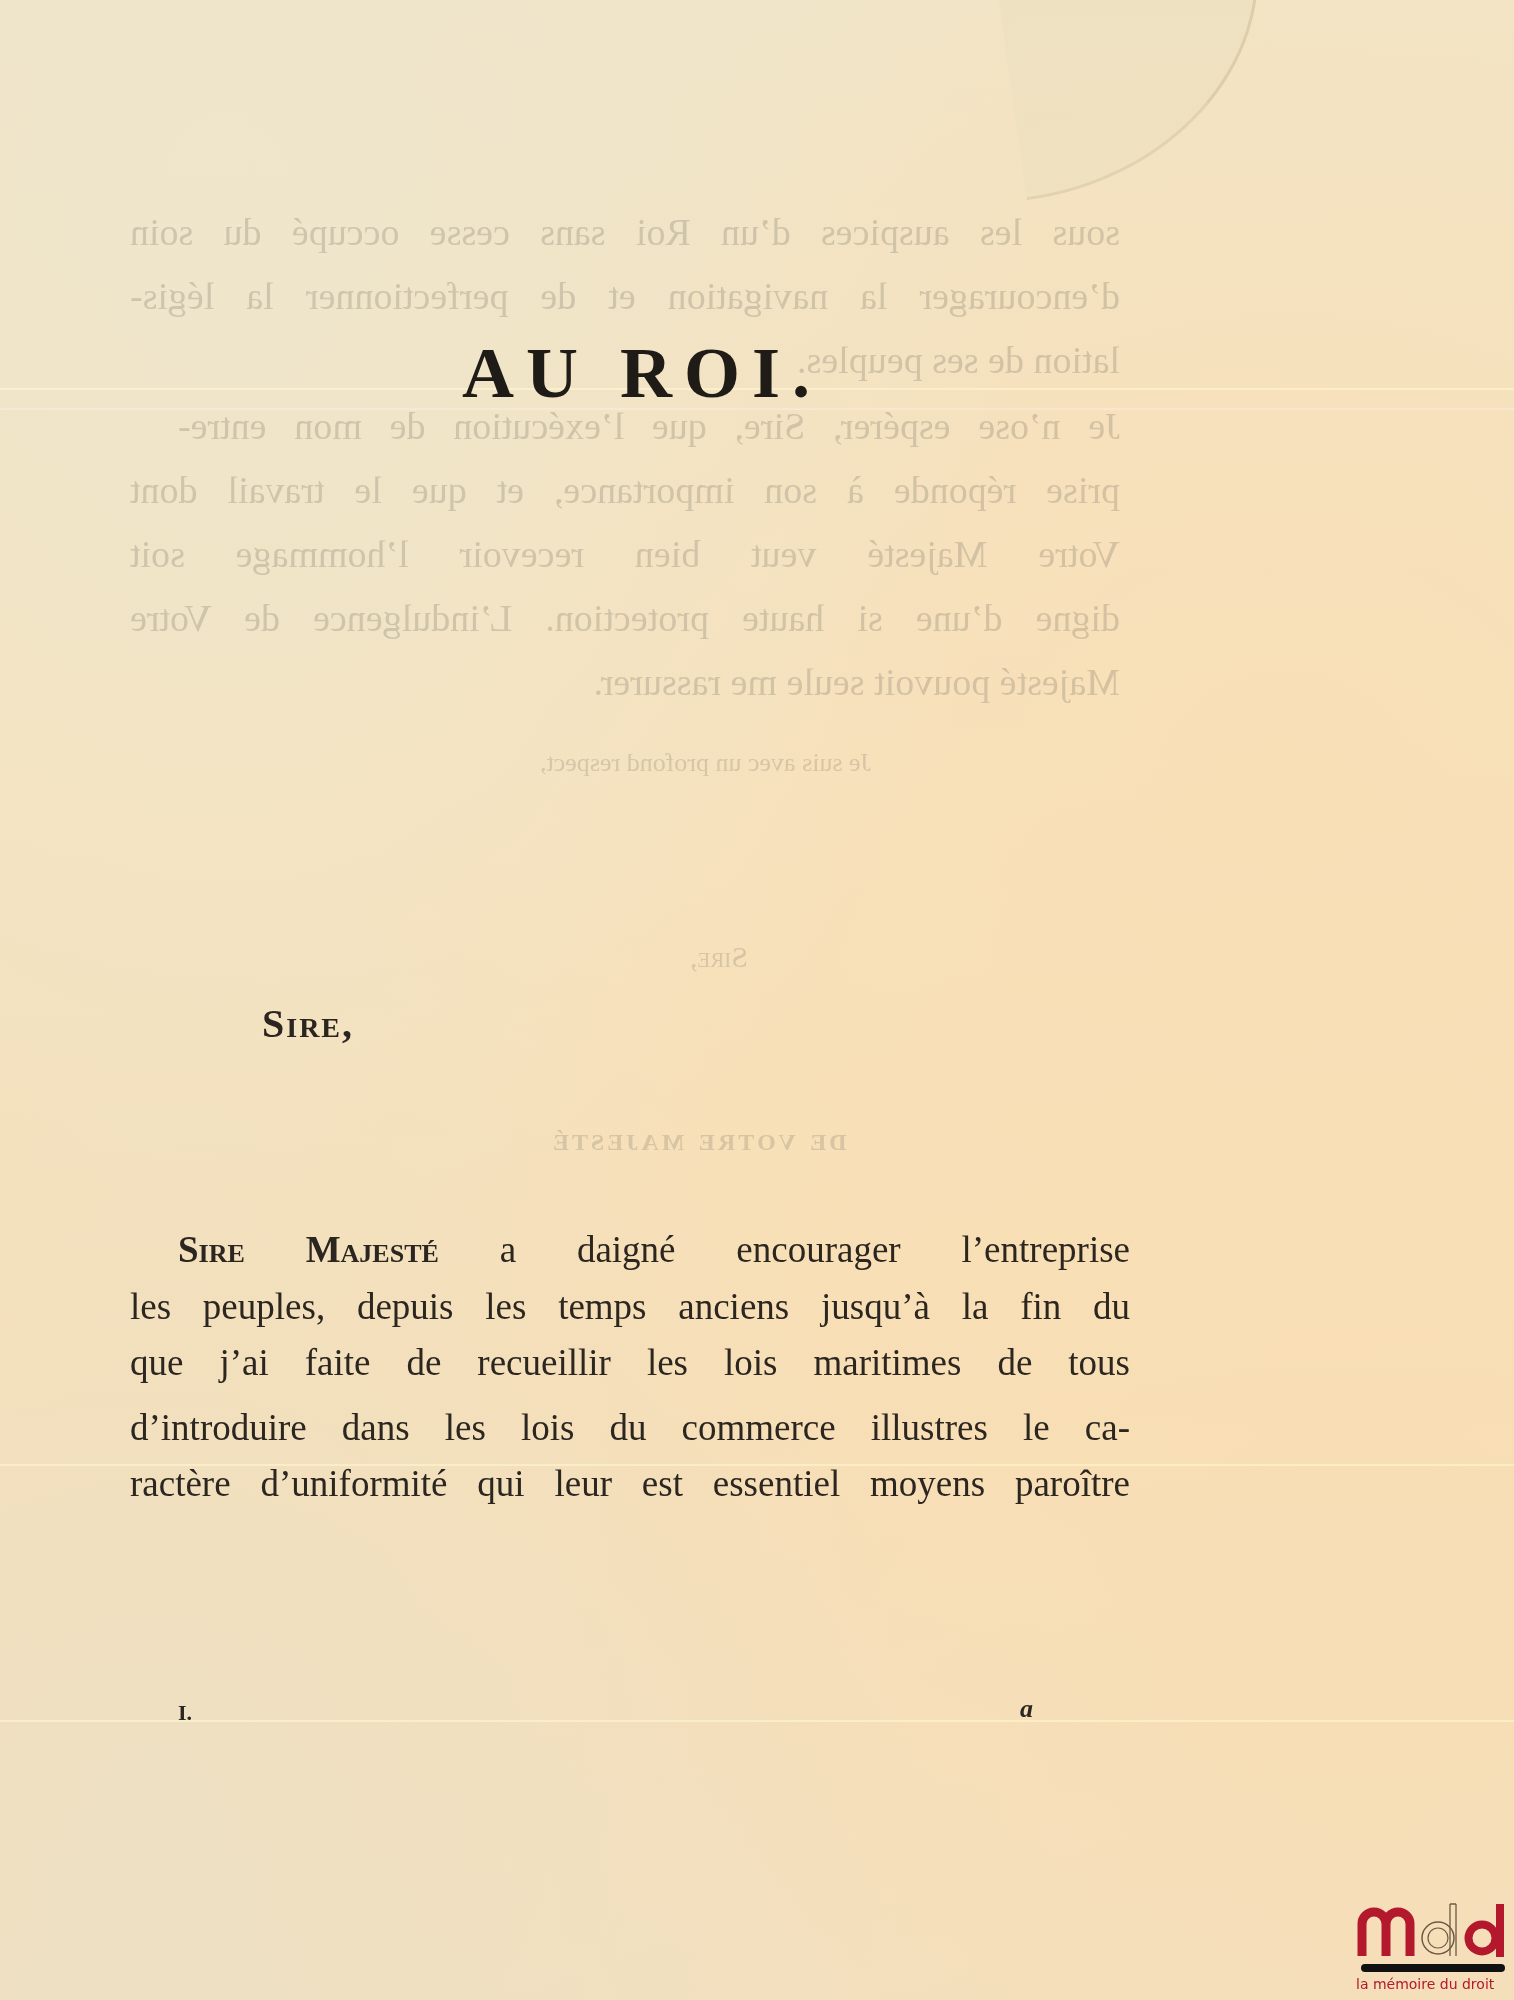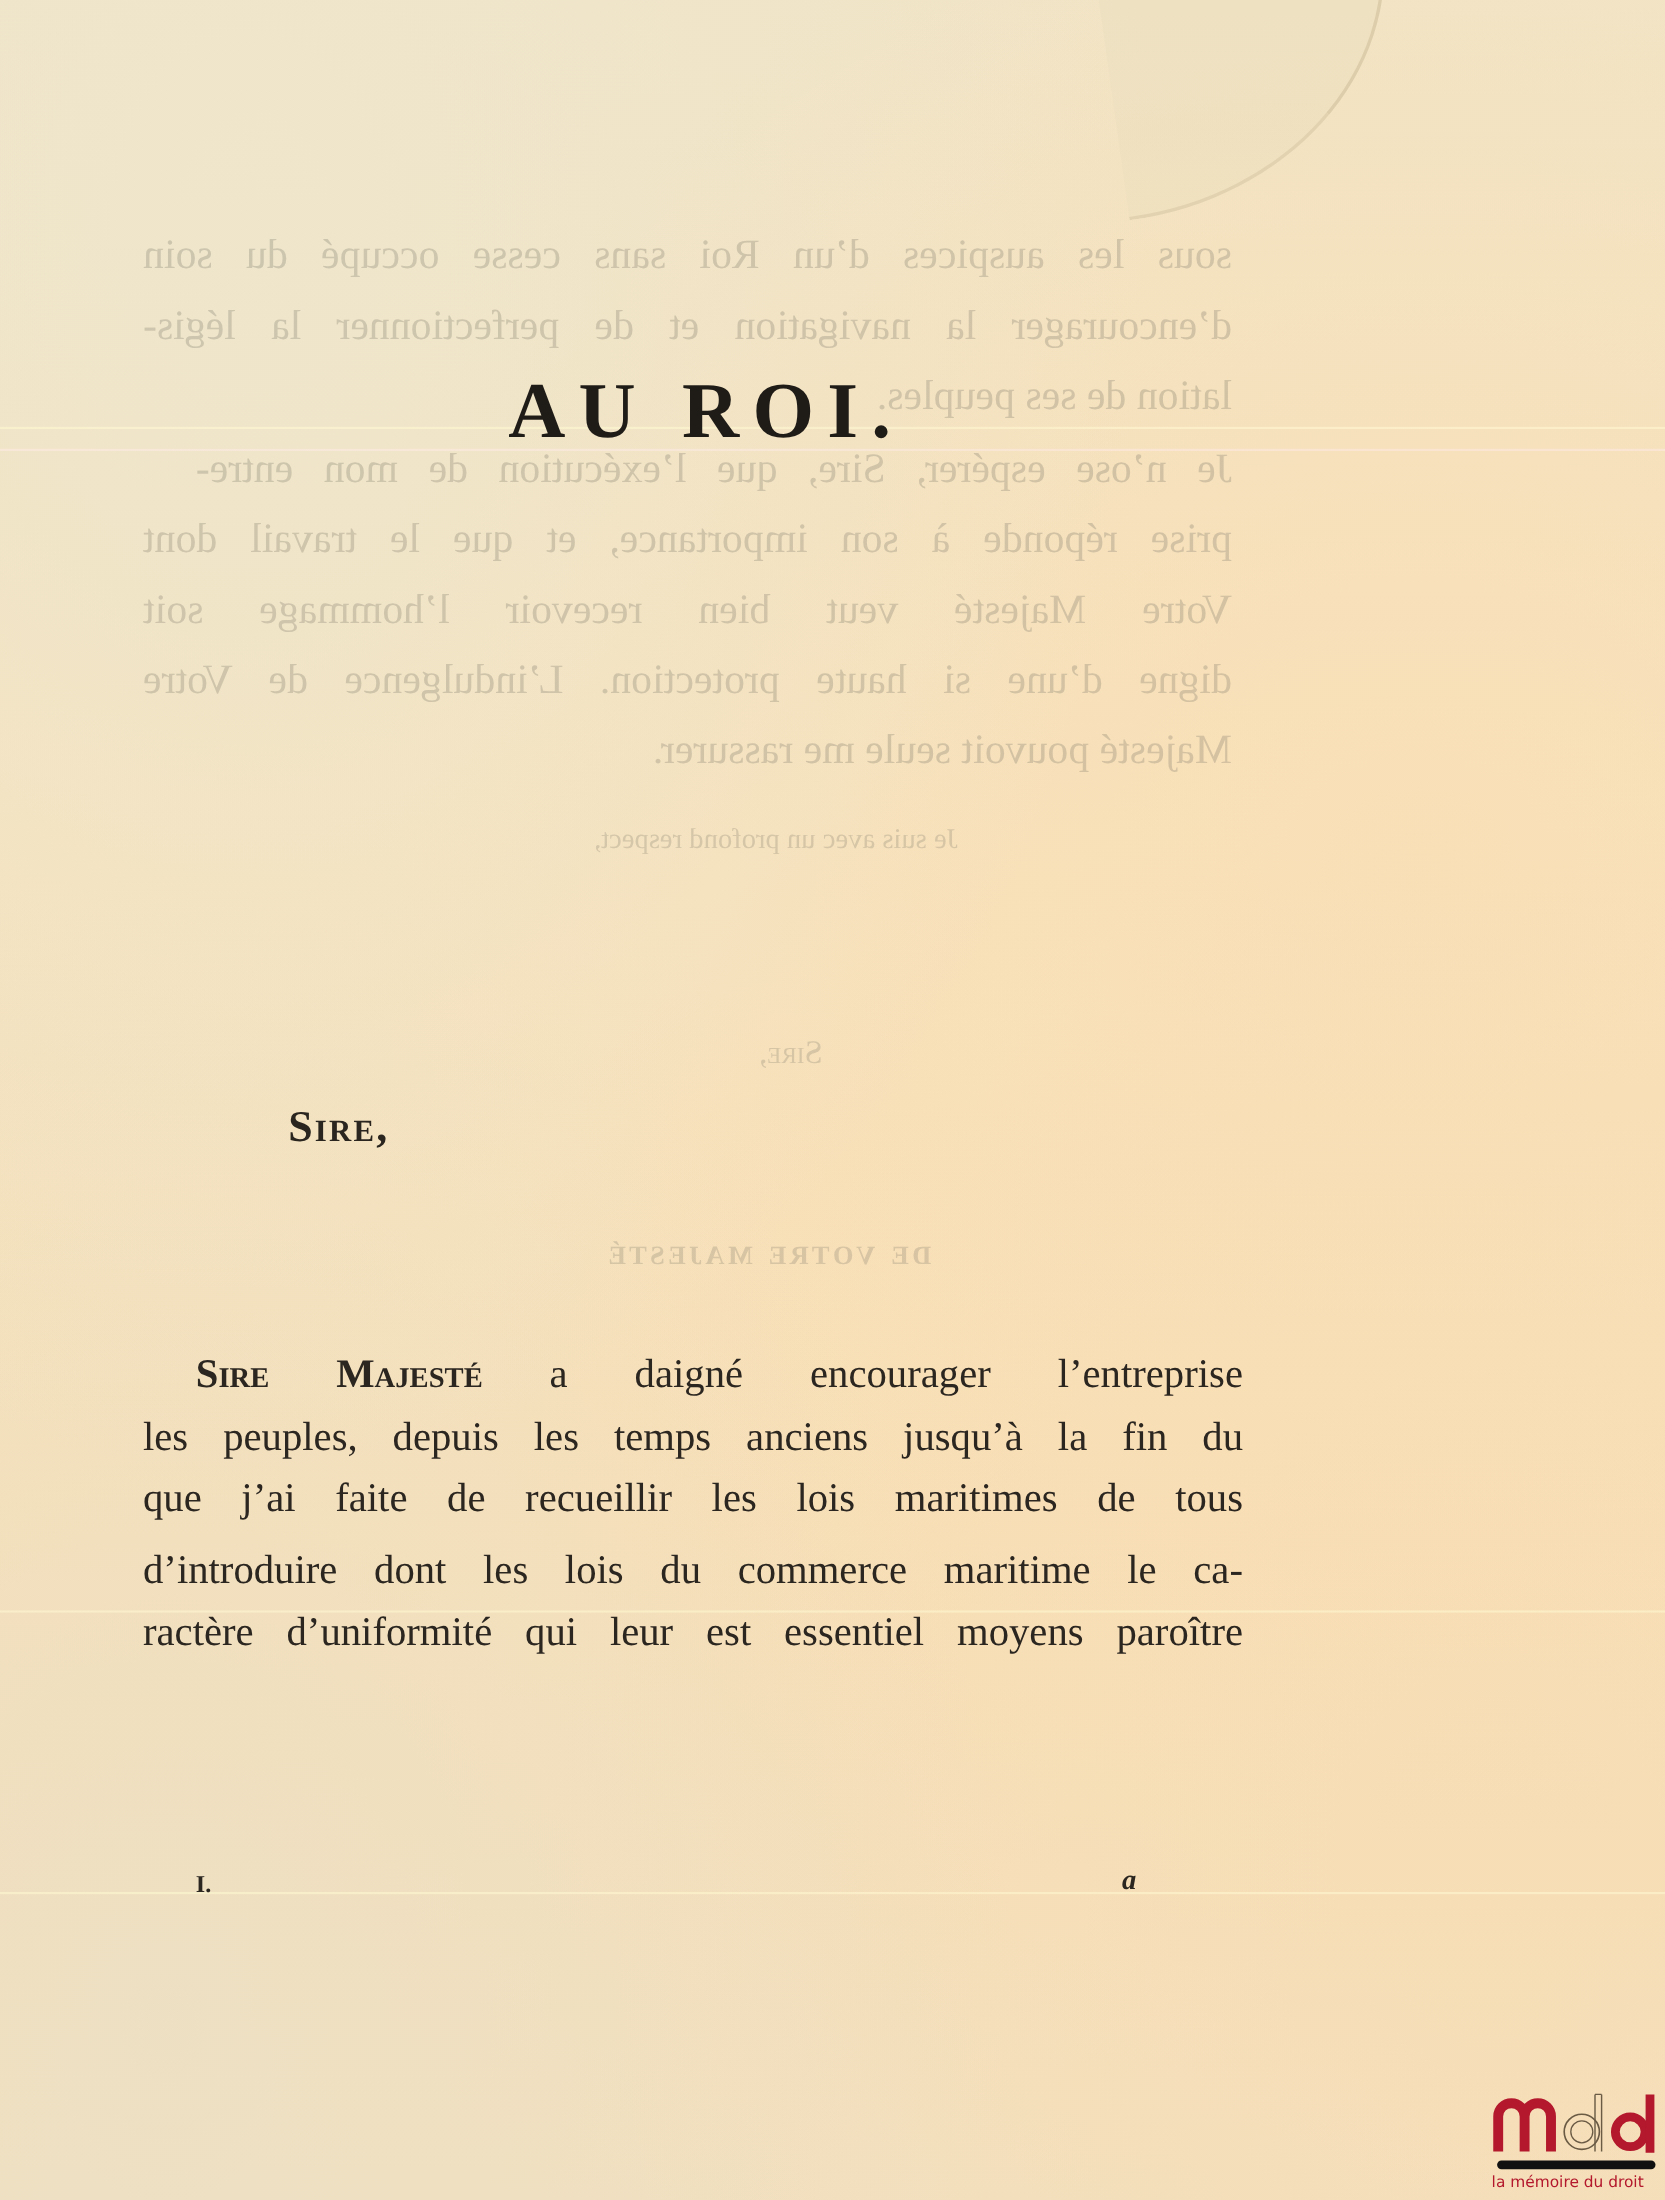--- a/index.html
+++ b/index.html
@@ -187,21 +187,21 @@
 
   <div class="salutation">Sire,</div>
 
   <div class="body-text">
     <div>
       <span class="line first"><span class="sc">Sire Majesté</span><span> a daigné encourager l’entreprise</span></span>
       <span class="line">les peuples, depuis les temps anciens jusqu’à la fin du</span>
       <span class="line">que j’ai faite de recueillir les lois maritimes de tous</span>
     </div>
     <div style="margin-top:8px;">
-      <span class="line">d’introduire dont les lois du commerce maritime le ca-</span>
+      <span class="line">d’introduire dans les lois du commerce illustres le ca-</span>
       <span class="line">ractère d’uniformité qui leur est essentiel moyens paroître</span>
     </div>
   </div>
 
   <div class="footer-left">I.</div>
   <div class="footer-right">a</div>
 
   <div class="logo">
     <svg class="logo-mark" viewBox="0 0 154 58">
 

